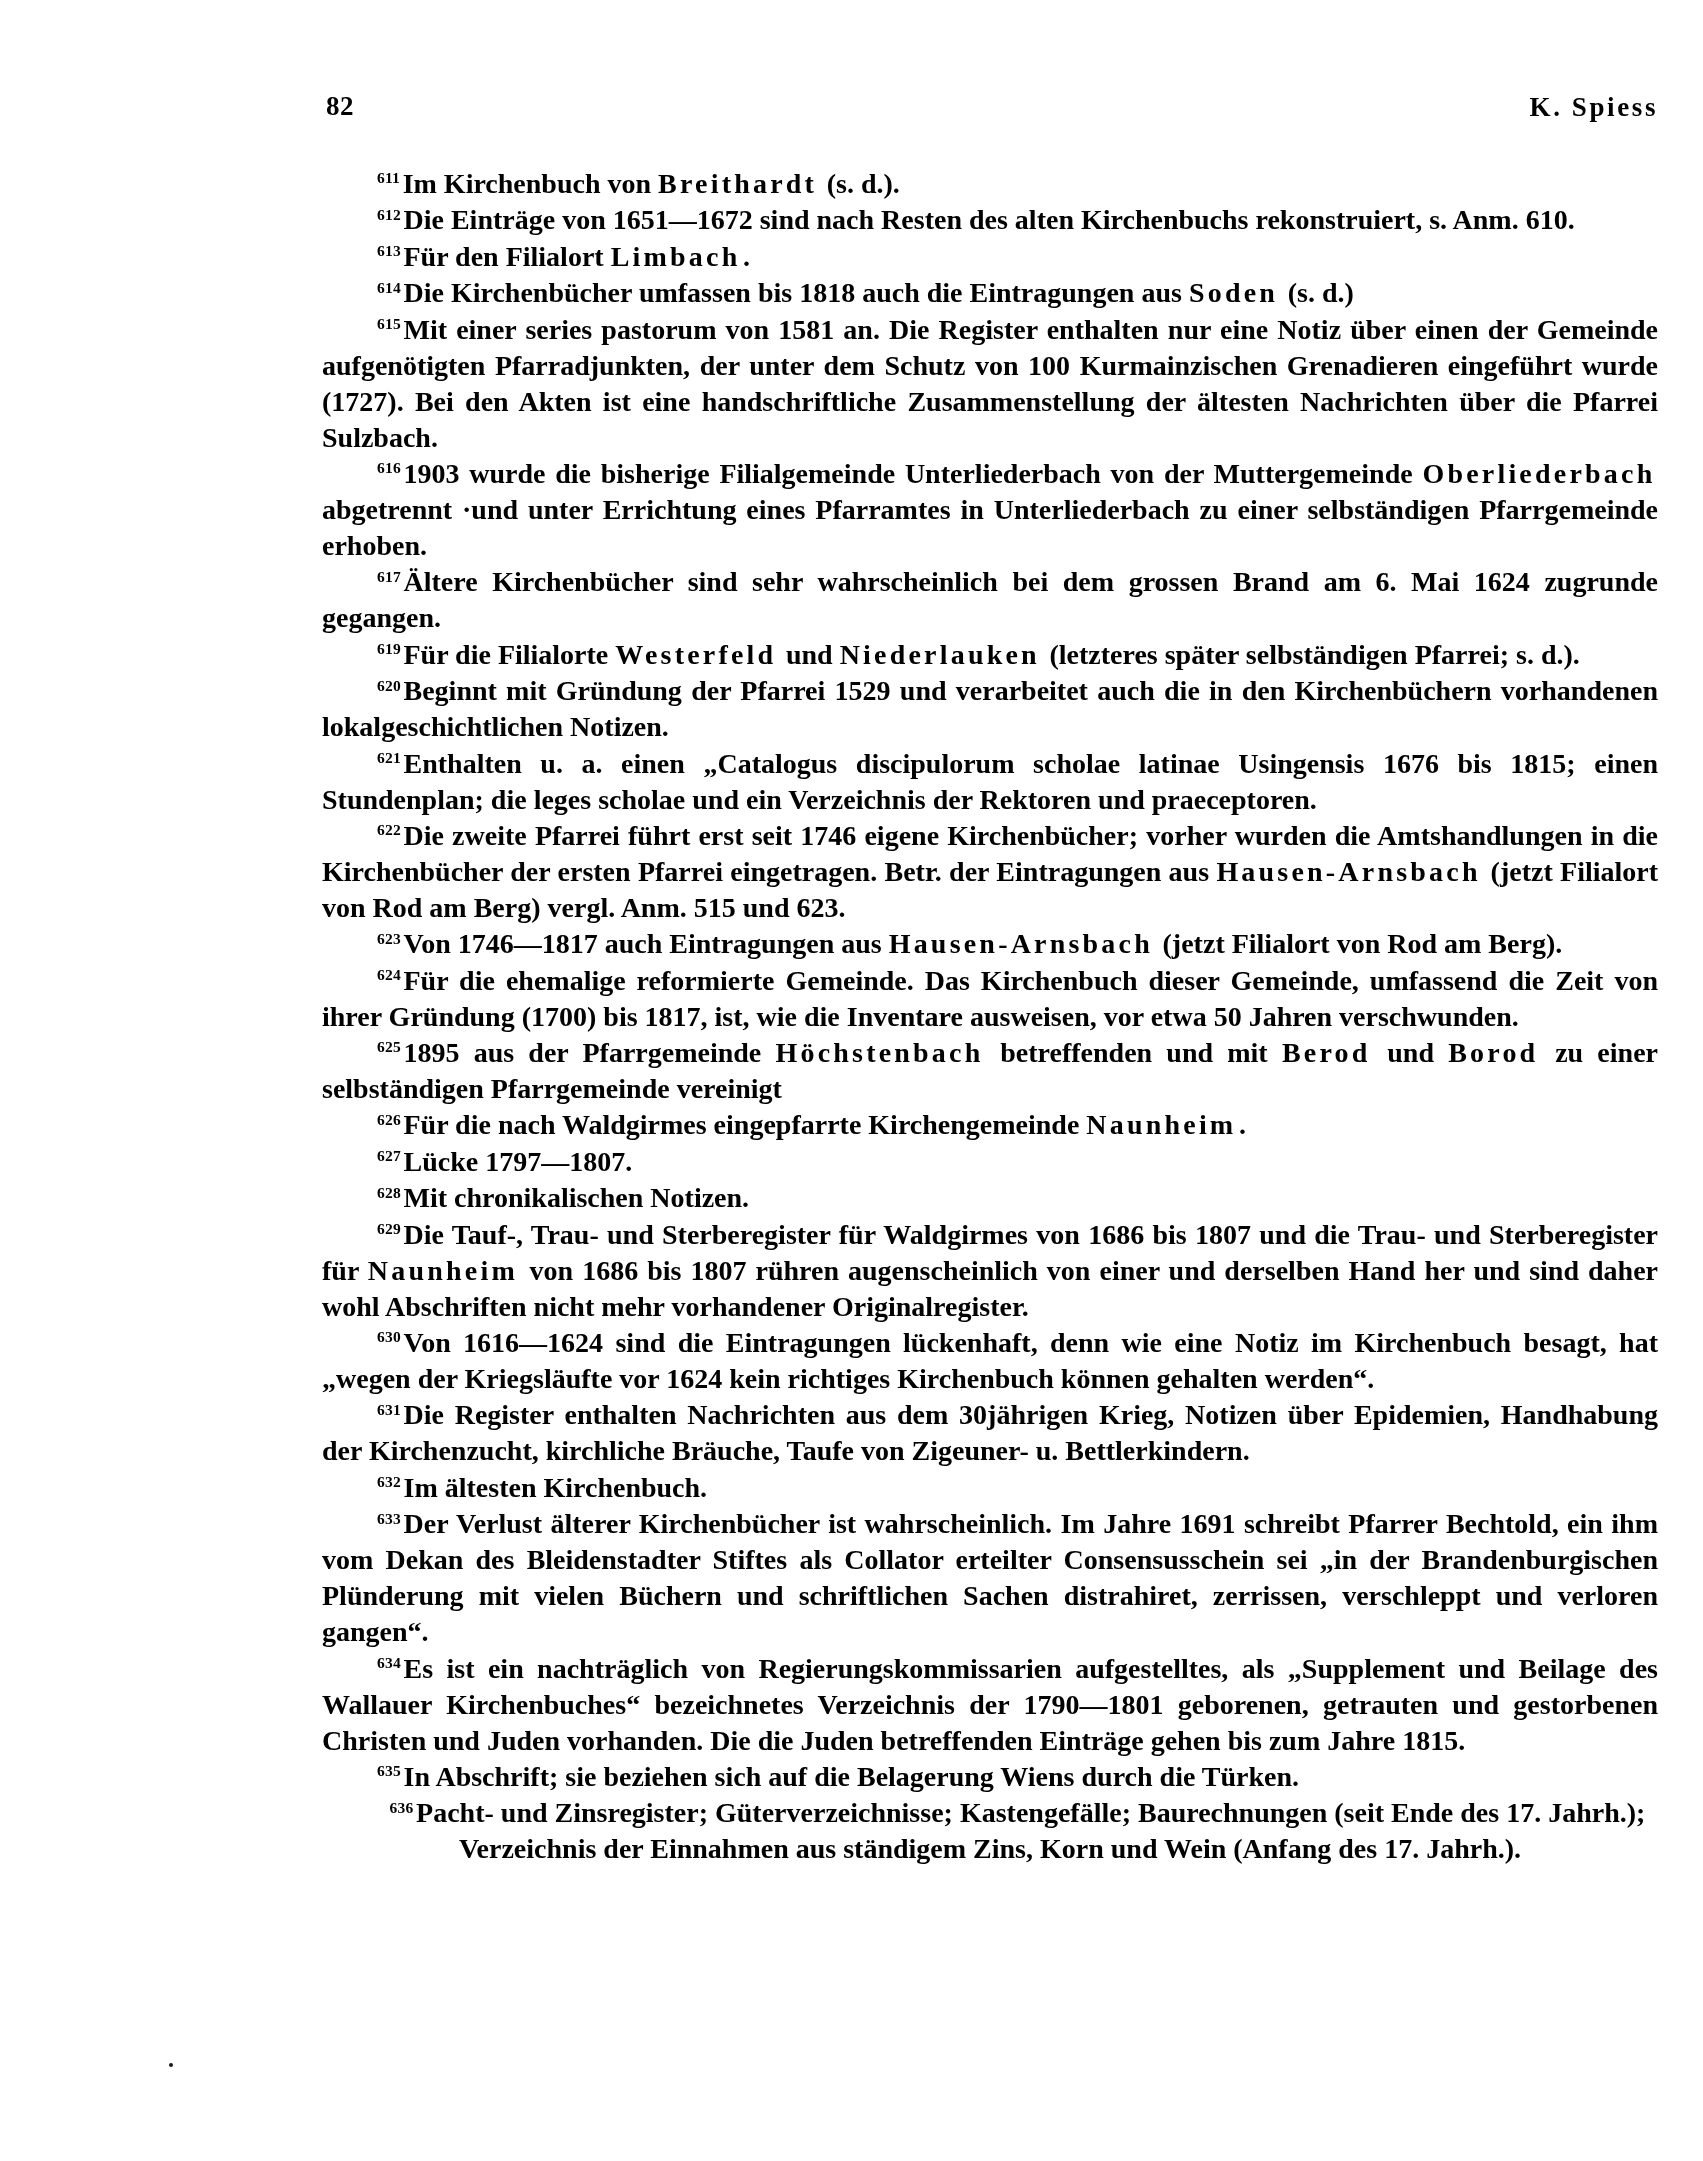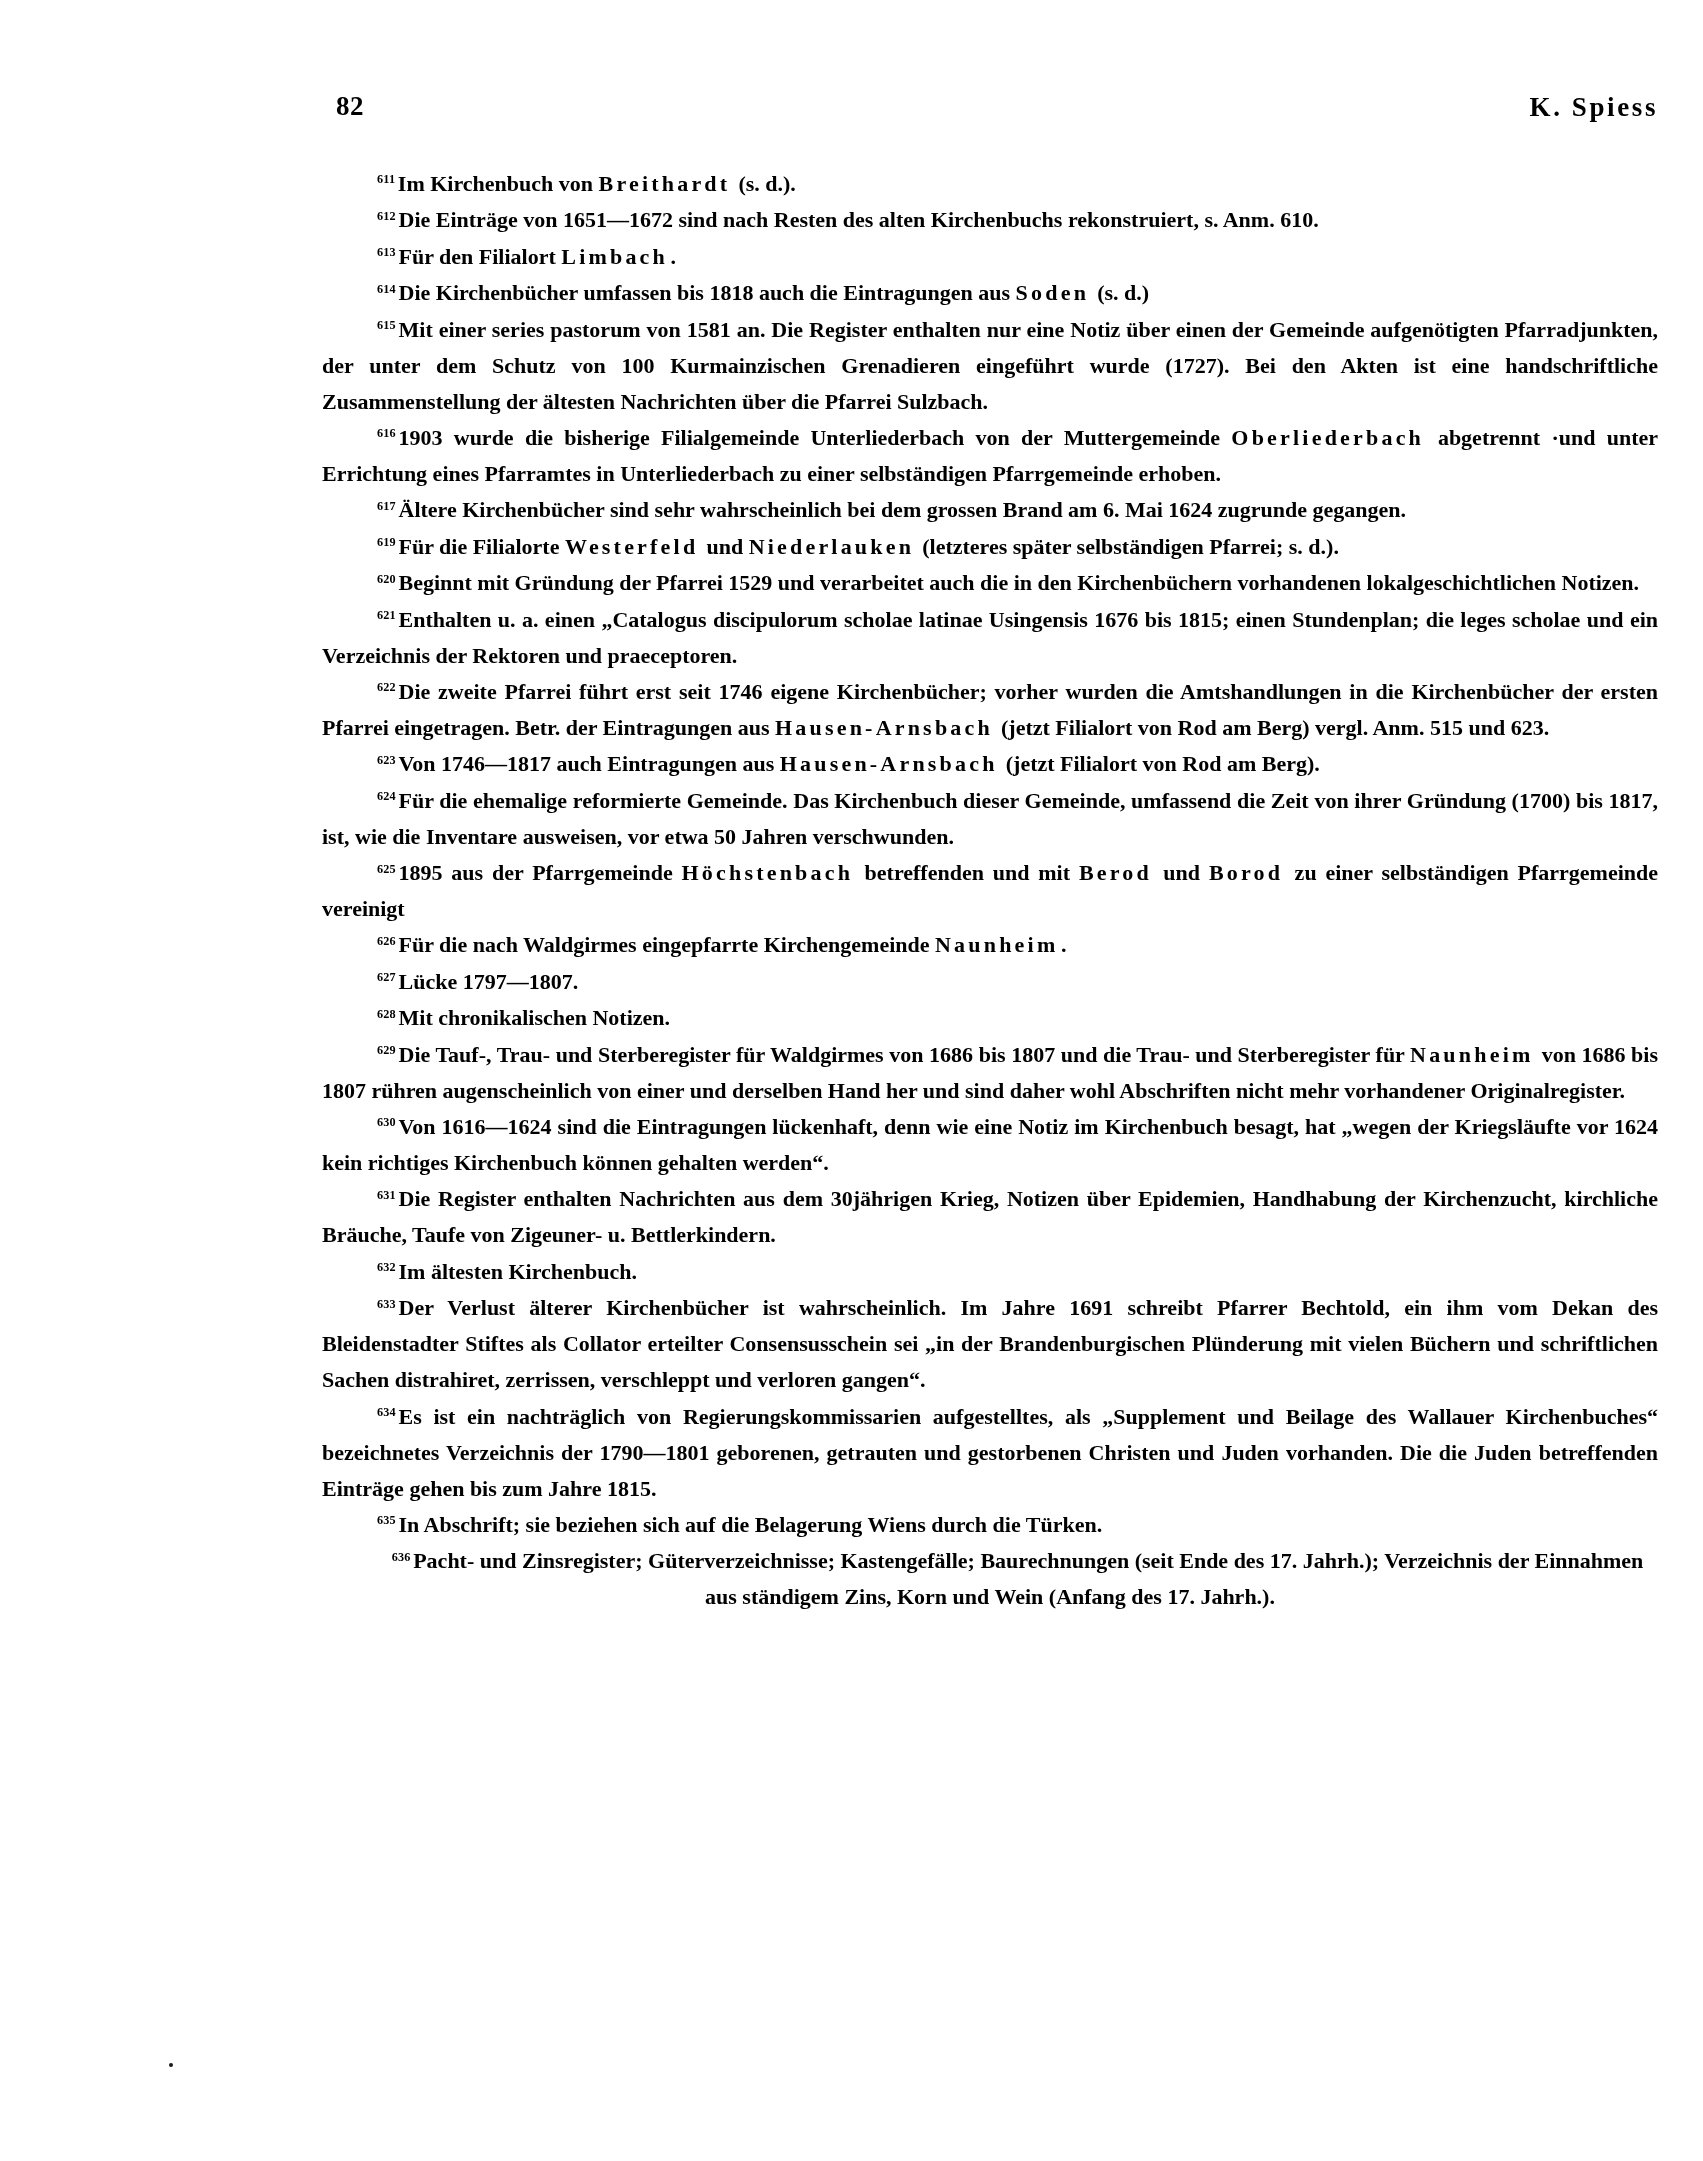--- a/index.html
+++ b/index.html
@@ -24,42 +24,42 @@
     top: 93px;
     width: 1336px;
   }
   
   .runhead {
     position: relative;
     height: 73px;
   }
   .folio {
     position: absolute;
-    left: 14px;
+    left: 4px;
     top: 0;
     font-size: 27px;
     font-weight: 700;
     letter-spacing: 0.4px;
     line-height: 1;
   }
   .author {
     position: absolute;
     left: 0;
     right: 0;
     top: 0.9px;
     text-align: right;
     font-size: 27px;
     font-weight: 700;
     letter-spacing: 2.6px;
     line-height: 1;
     padding-left: 17.3px;
   }
   
   .notes {
-    font-size: 22px;
+    font-size: 28px;
     line-height: 36px;
     text-align: justify;
     text-justify: inter-word;
     font-weight: 600;
   }
   .note {
     margin: 0;
     text-indent: 55px;
     text-align: justify;
     padding-bottom: 0.4px;

